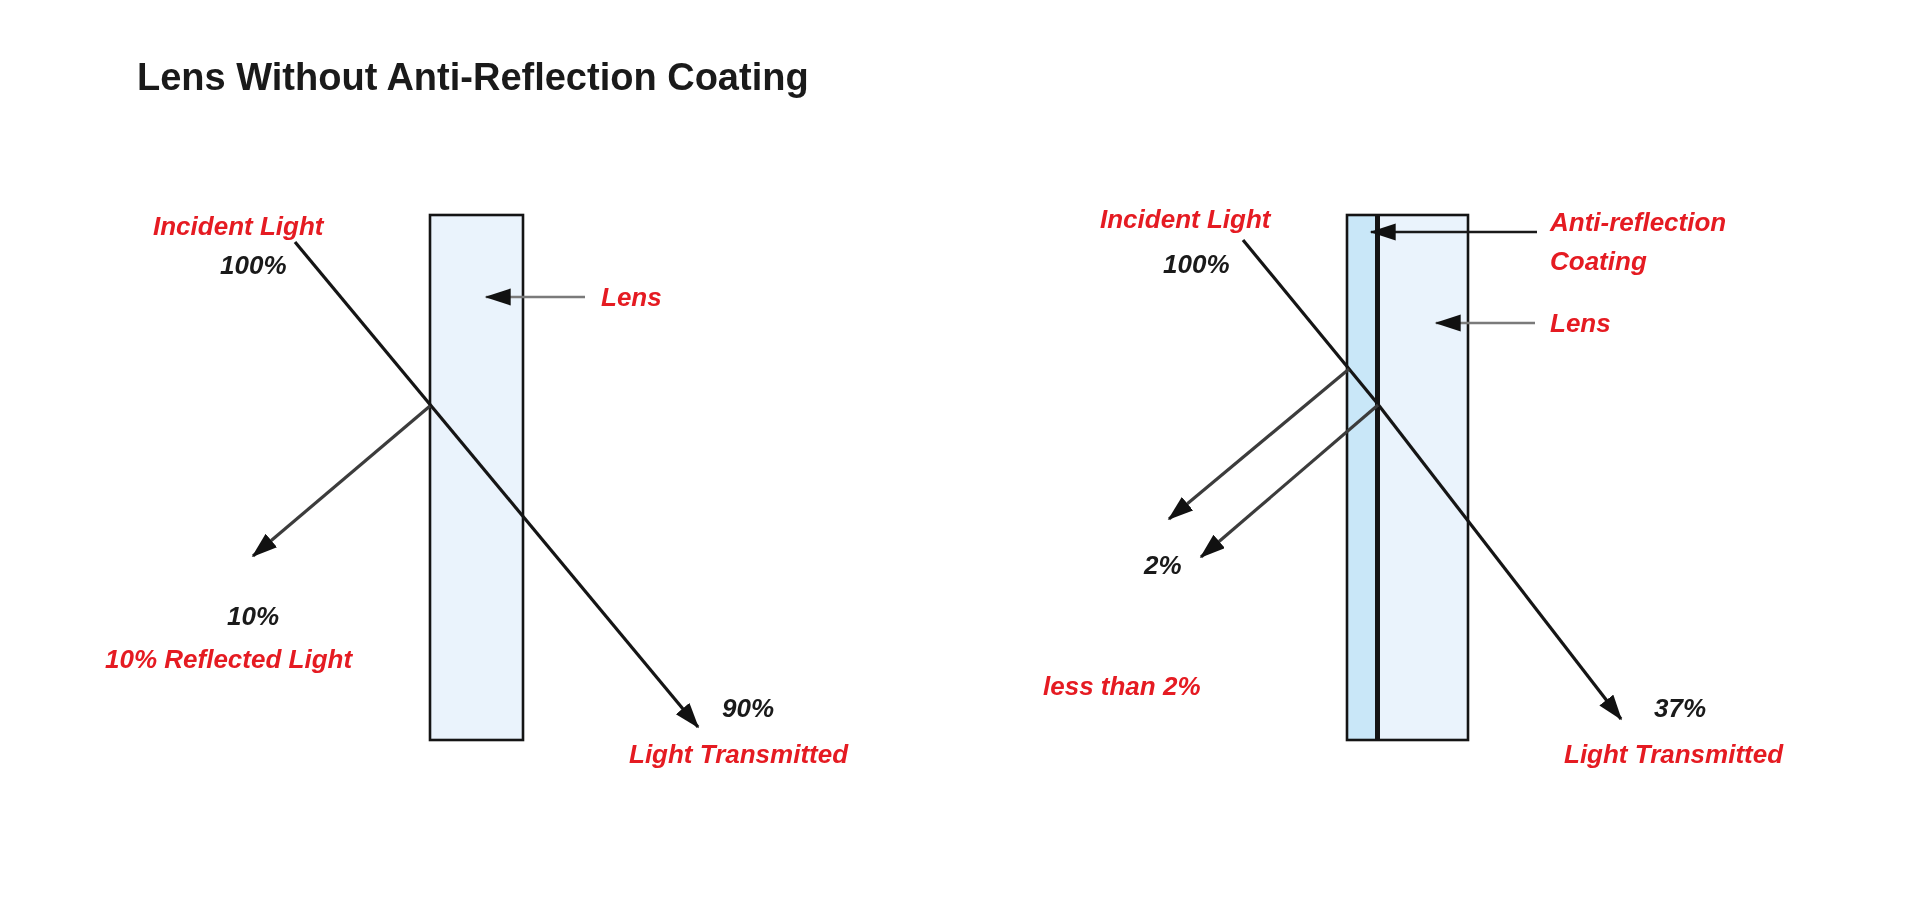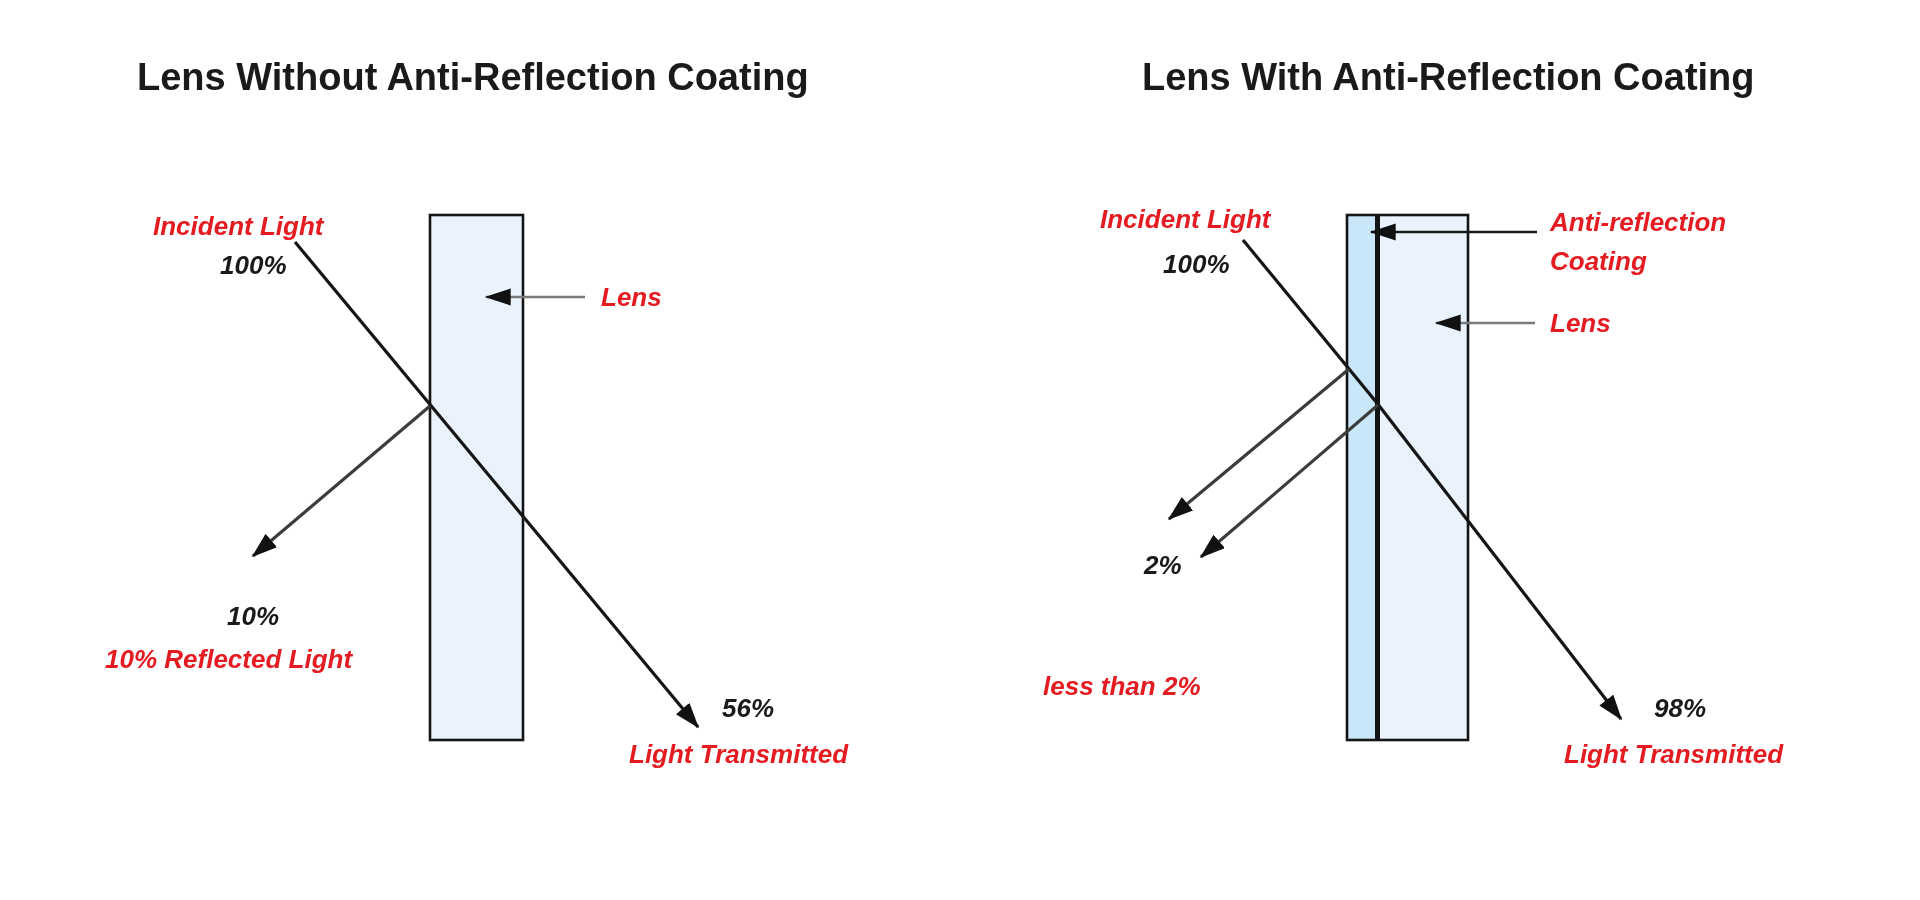--- a/index.html
+++ b/index.html
@@ -63,37 +63,36 @@
 
     <line x1="1243" y1="240" x2="1377" y2="403" stroke="#151515" stroke-width="3.2"></line>
     <line x1="1377" y1="403" x2="1621" y2="719" stroke="#151515" stroke-width="3.2" marker-end="url(#arrow)"></line>
     <line x1="1349" y1="369" x2="1169" y2="519" stroke="#3c3c3c" stroke-width="3.2" marker-end="url(#arrow)"></line>
     <line x1="1378" y1="405" x2="1201" y2="557" stroke="#3c3c3c" stroke-width="3.2" marker-end="url(#arrow)"></line>
     <line x1="1537" y1="232" x2="1371" y2="232" stroke="#1a1a1a" stroke-width="2.6" marker-end="url(#arrowp)"></line>
     <line x1="1535" y1="323" x2="1436" y2="323" stroke="#7a7a7a" stroke-width="2.6" marker-end="url(#arrowp)"></line>
   </svg>
 
   <div class="title" style="left:137px; width:632px;">Lens Without Anti-Reflection Coating</div>
-  <div class="title" style="left:1142px; width:596px;">Lens With Anti-Reflection Coating</div>
 
   <div class="lbl red" style="left:153px; top:211px;">Incident Light</div>
   <div class="lbl" style="left:220px; top:250px;">100%</div>
   <div class="lbl" style="left:227px; top:601px;">10%</div>
   <div class="lbl red" style="left:105px; top:644px;text-align:right;">10% Reflected Light</div>
-  <div class="lbl" style="left:722px; top:693px;">56%</div>
+  <div class="lbl" style="left:722px; top:693px;">90%</div>
   <div class="lbl red" style="left:629px; top:739px;">Light Transmitted</div>
   <div class="lbl red" style="left:601px; top:282px;">Lens</div>
 
   <div class="lbl red" style="left:1100px; top:204px;">Incident Light</div>
   <div class="lbl" style="left:1163px; top:249px;">100%</div>
   <div class="lbl" style="left:1144px; top:550px;">2%</div>
   <div class="lbl red two-line" id="reflected-caption-right" style="left:1043px; top:667px;">
     <span>less than 2%</span>
   </div>
-  <div class="lbl" style="left:1654px; top:693px;">98%</div>
+  <div class="lbl" style="left:1654px; top:693px;">37%</div>
   <div class="lbl red" style="left:1564px; top:739px;">Light Transmitted</div>
   <div class="lbl red" style="left:1550px; top:308px;">Lens</div>
   <div class="lbl red two-line" id="coating-caption" style="left:1550px; top:203px;">
     <span>Anti-reflection</span>
     <span>Coating</span>
   </div>
 
 </div>
 
 </body></html>

